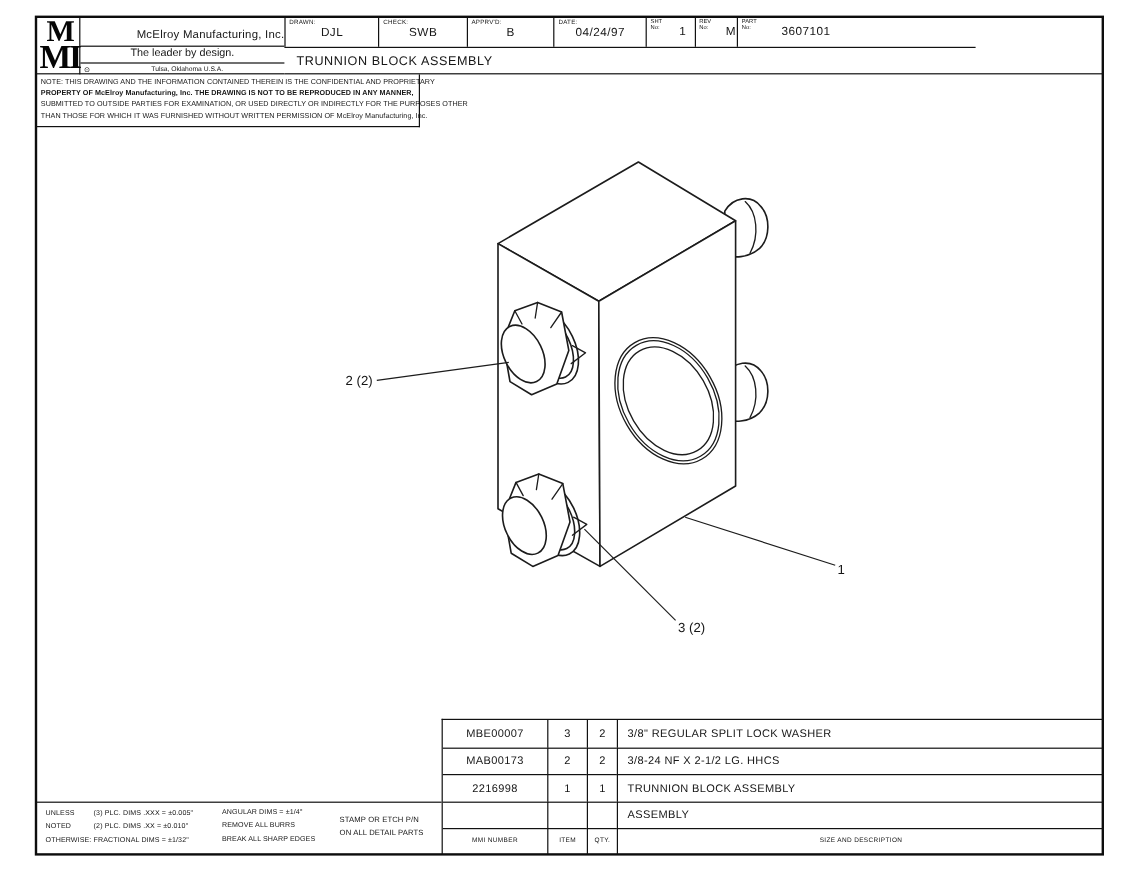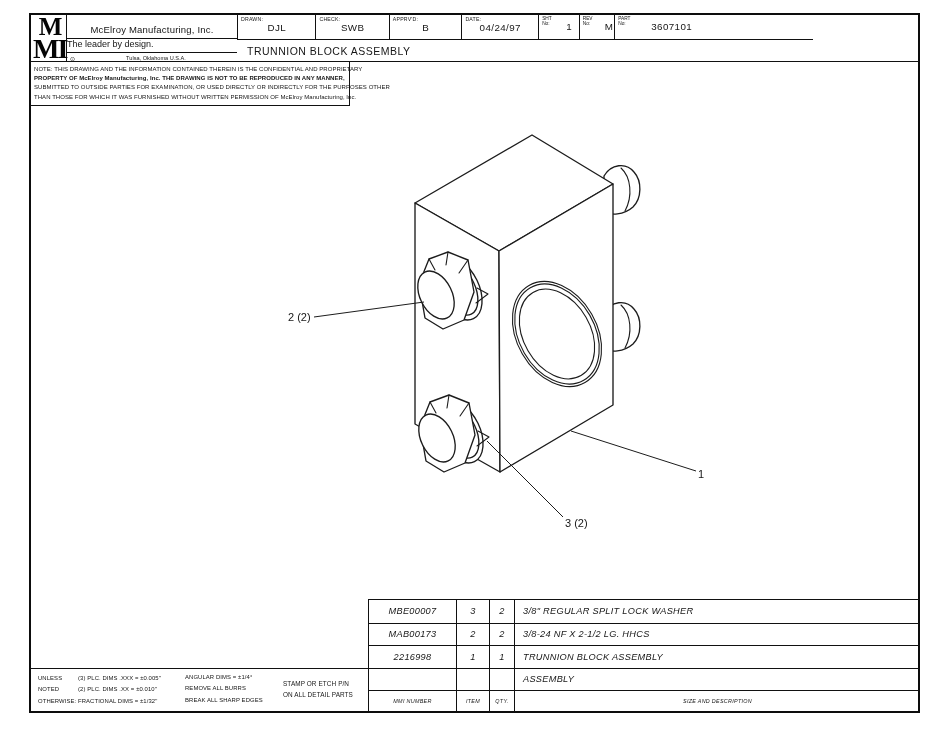--- a/index.html
+++ b/index.html
@@ -10,23 +10,23 @@
   
   #sheet-border{left:29px;top:13px;width:891px;height:700px;border:2.6px solid #0d0d0d;}
   
   #logo-block{left:30px;top:14px;width:207px;height:48px;}
   #logo-box{left:3px;top:1px;width:33px;height:46px;text-align:center;
             font-family:"Liberation Serif",serif;font-weight:900;color:#050505;}
   #logo-box .l1{font-size:25px;line-height:23px;letter-spacing:-2px;}
   #logo-box .l2{font-size:28px;line-height:21px;letter-spacing:-2px;}
   #company-col{left:36px;top:0;width:171px;height:48px;border-left:1.4px solid #111;}
   #company-name{left:0;top:10px;width:100%;height:15px;border-bottom:1.2px solid #111;
-                text-align:center;font-size:9.5px;letter-spacing:.2px;}
+                text-align:right;font-size:9.5px;letter-spacing:.2px;}
   #tagline{left:0;top:25px;width:100%;height:14px;border-bottom:1.2px solid #111;
-           text-align:left;font-size:9px;}
+           text-align:center;font-size:9px;}
   #location-row{left:0;top:40px;width:100%;height:8px;font-size:5.6px;display:flex;align-items:center;}
   #location-mark{margin-left:3px;font-size:6px;}
   #location-text{flex:1;text-align:center;}
   #fields-row{left:237px;top:14px;width:576px;height:26px;display:flex;border-bottom:1.4px solid #111;}
   .fcell{position:relative;height:100%;border-left:1.4px solid #111;}
   .flabel{position:absolute;left:3px;top:1.5px;font-size:5.2px;letter-spacing:.2px;}
   .flabel2{position:absolute;left:3px;top:2px;font-size:4.8px;line-height:5.4px;white-space:pre-line;}
   .fvalue{position:absolute;left:0;top:8px;width:100%;text-align:center;font-size:9.8px;letter-spacing:.4px;}
   .fvalue-left{position:absolute;top:6.5px;font-size:9.8px;letter-spacing:.4px;}
   #title-row{left:237px;top:40px;width:683px;height:22px;border-bottom:1.4px solid #111;
@@ -38,21 +38,21 @@
   .note-line{font-size:6px;line-height:9.2px;letter-spacing:.05px;white-space:nowrap;}
   .note-line.bold{font-weight:bold;}
   
   #drawing-svg{left:0;top:0;width:950px;height:734px;}
   .w{fill:#fff;stroke:#1c1c1c;stroke-width:1.35;stroke-linejoin:round;}
   .s{fill:none;stroke:#1c1c1c;stroke-width:1.1;stroke-linejoin:round;stroke-linecap:round;}
   .leader{fill:none;stroke:#1c1c1c;stroke-width:1;}
   .callout{font-size:11px;fill:#161616;font-family:"Liberation Sans",sans-serif;}
   
   #parts-table{left:368px;top:599px;width:552px;height:113px;border-top:1.4px solid #111;border-left:1.4px solid #111;
-               display:grid;grid-template-columns:87px 33px 25px 1fr;grid-template-rows:22.6px 22.6px 22.6px 22.2px 1fr;font-style:italic;}
+               display:grid;grid-template-columns:87px 33px 25px 1fr;grid-template-rows:22.6px 22.6px 22.6px 22.2px 1fr;}
   #parts-table .cell{border-left:1.2px solid #111;border-top:1.2px solid #111;display:flex;align-items:center;
                      justify-content:center;font-size:9.2px;letter-spacing:.3px;overflow:hidden;}
   #parts-table .c1{border-left:none;}
   #parts-table .r1{border-top:none;}
   #parts-table .desc{justify-content:flex-start;padding-left:8px;}
   #parts-table .thead{font-size:5.4px;letter-spacing:.3px;}
   .trow{display:contents;}
   
   #tol-box{left:30px;top:668px;width:338px;height:44px;border-top:1.4px solid #111;}
   .tol-col{position:absolute;font-size:5.9px;line-height:11.4px;letter-spacing:.1px;white-space:nowrap;}

